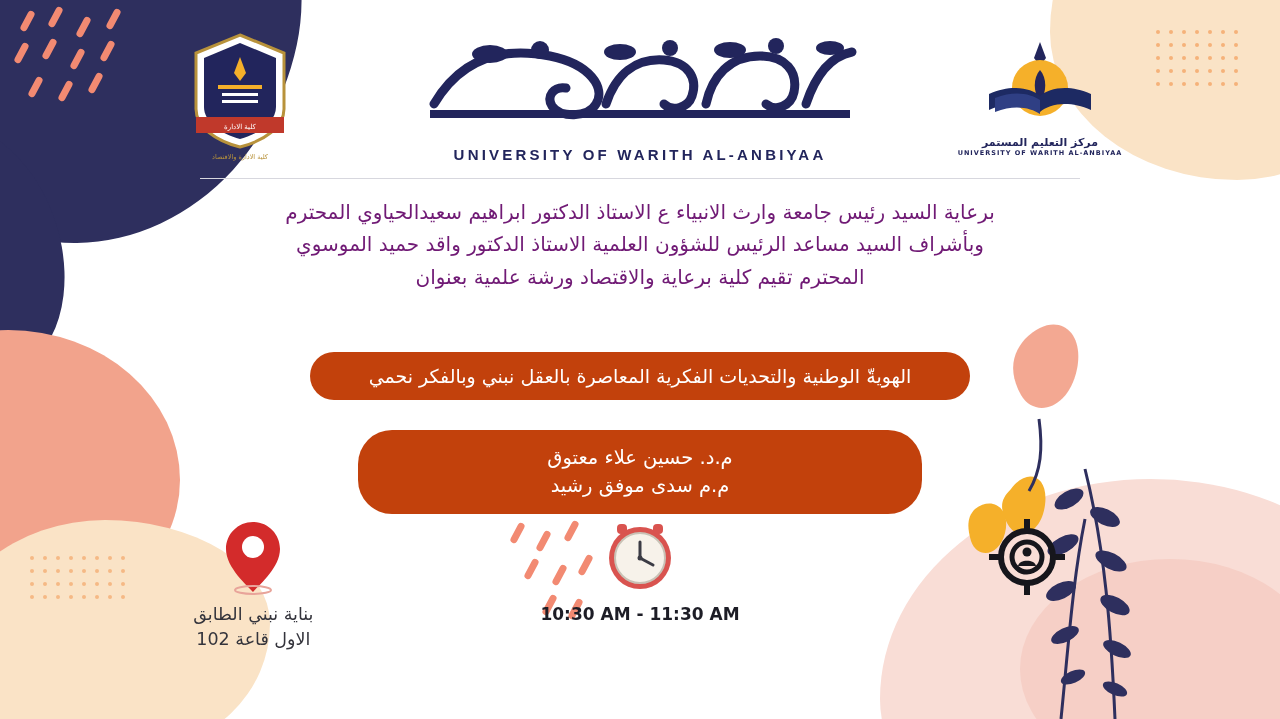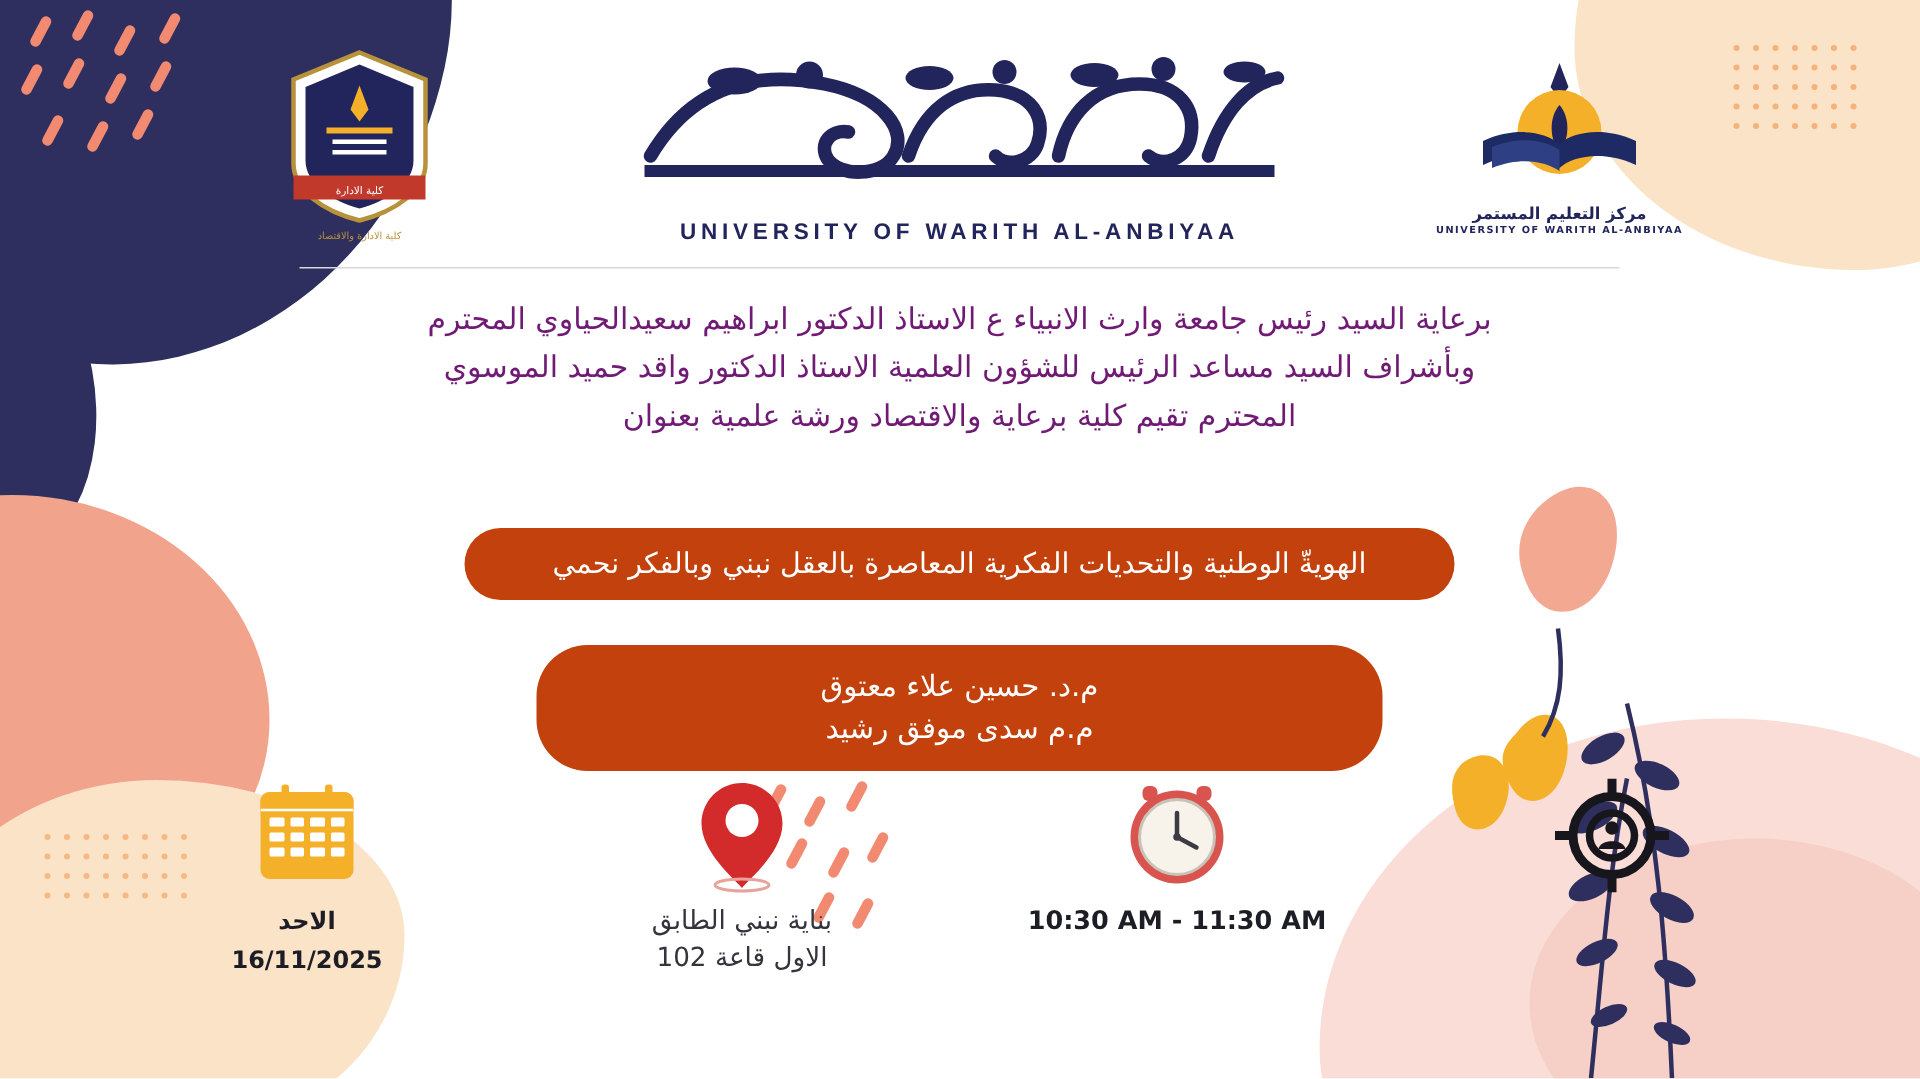--- a/index.html
+++ b/index.html
@@ -390,47 +390,20 @@
     <span>الهويةّ الوطنية والتحديات الفكرية المعاصرة بالعقل نبني وبالفكر نحمي</span>
   </div>
 
   <div class="pill speakers">
     <span>م.د. حسين علاء معتوق</span>
     <span>م.م سدى موفق رشيد</span>
   </div>
 
   <div class="info-row" dir="ltr">
 
-    <div class="info-item date">
-      <div class="info-icon">
-        <div class="cal">
-          <span class="ring l"></span>
-            <span class="ring r"></span>
-          <div class="top"></div>
-          <div class="grid">
-            <i></i>
-              <i></i>
-              <i></i>
-              <i></i>
-            <i></i>
-              <i></i>
-              <i></i>
-              <i></i>
-            <i></i>
-              <i></i>
-              <i></i>
-              <i></i>
-          </div>
-        </div>
-      </div>
-      <div class="info-label" dir="rtl">
-        <span>الاحد</span>
-        <span class="d2">16/11/2025</span>
-      </div>
-    </div>
 
     <div class="info-item location">
       <div class="info-icon">
         <svg width="66" height="78" viewBox="0 0 66 78">
           <path d="M33 4 C18 4 6 16 6 31 C6 50 28 68 33 74 C38 68 60 50 60 31 C60 16 48 4 33 4 Z" fill="#d32b2b"></path>
           <circle cx="33" cy="29" r="11" fill="#ffffff"></circle>
           <ellipse cx="33" cy="72" rx="18" ry="4" fill="none" stroke="#e8a49a" stroke-width="2"></ellipse>
         </svg>
       </div>
       <div class="info-label light" dir="rtl">

